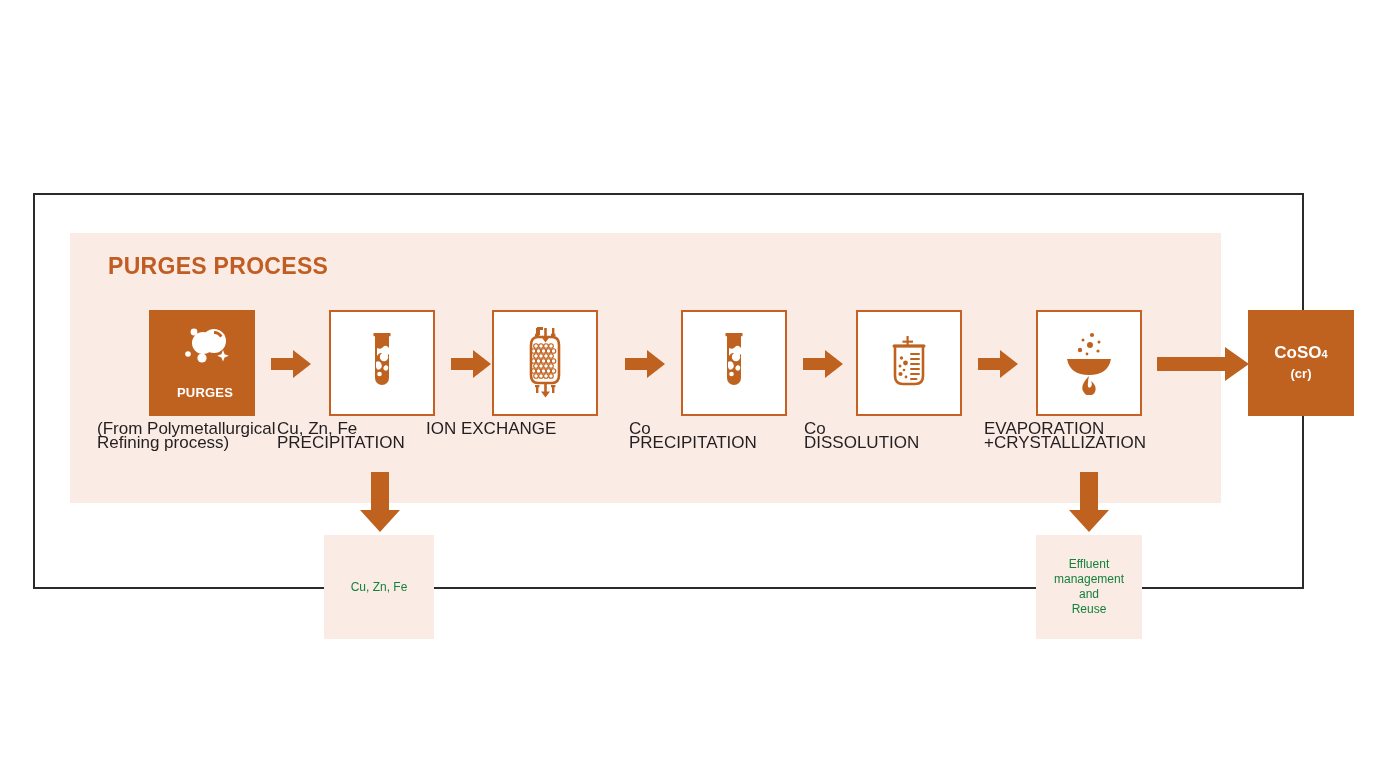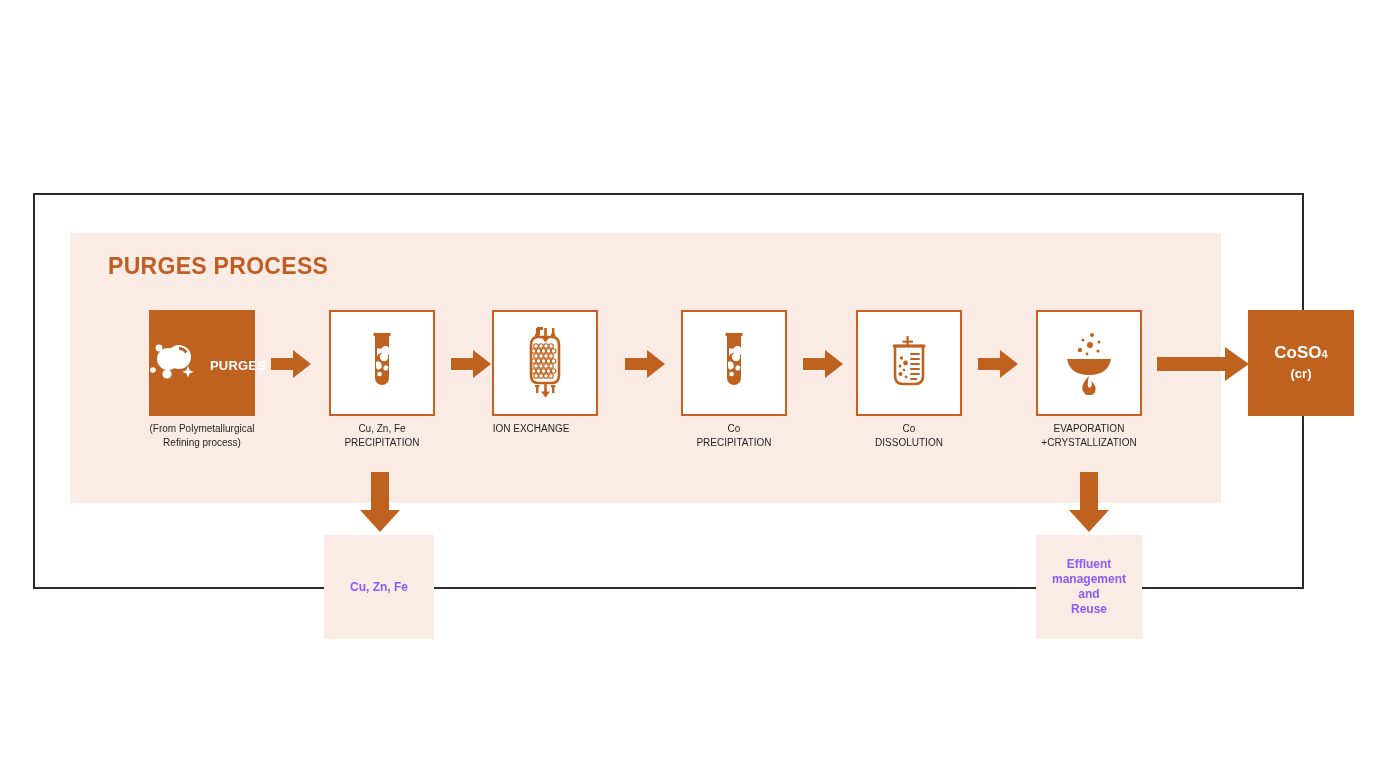--- a/index.html
+++ b/index.html
@@ -47,38 +47,38 @@
     width: 106px; height: 106px;
     background: #ffffff;
     border: 2px solid #c66024;
     display: flex;
     align-items: center;
     justify-content: center;
   }
   .step-box.filled {
     background: #c0621f;
     border: 2px solid #c0621f;
-    flex-direction: row;
+    flex-direction: column;
     gap: 14px;
     padding-left: 6px;
   }
   .step-box.filled .purge-label {
     font-size: 13px;
     font-weight: bold;
     color: #ffffff;
     letter-spacing: 0.2px;
     margin-top: 4px;
   }
   .step-caption {
     position: absolute;
     top: 112px;
     left: -52px;
     width: 210px;
-    text-align: center;
-    font-size: 10px;
+    text-align: left;
+    font-size: 17px;
     line-height: 14px;
     color: #231f20;
     white-space: pre-line;
   }
 
   
   .blk-arrow { position: absolute; top: 325px; }
 
   
   .long-arrow { position: absolute; left: 1157px; top: 322px; }
@@ -106,22 +106,22 @@
 
   
   .out-box {
     position: absolute;
     background: #faebe4;
     display: flex;
     align-items: center;
     justify-content: center;
     text-align: center;
     font-size: 12px;
-    font-weight: bold;
-    color: #8b5cf6;
+    font-weight: normal;
+    color: #15803d;
     line-height: 15px;
     white-space: pre-line;
   }
   #out-cuznfe { left: 324px; top: 510px; width: 110px; height: 104px; }
   #out-effluent { left: 1036px; top: 510px; width: 106px; height: 104px; }
 
   svg { display: block; }
 </style>
 </head>
 <body>

